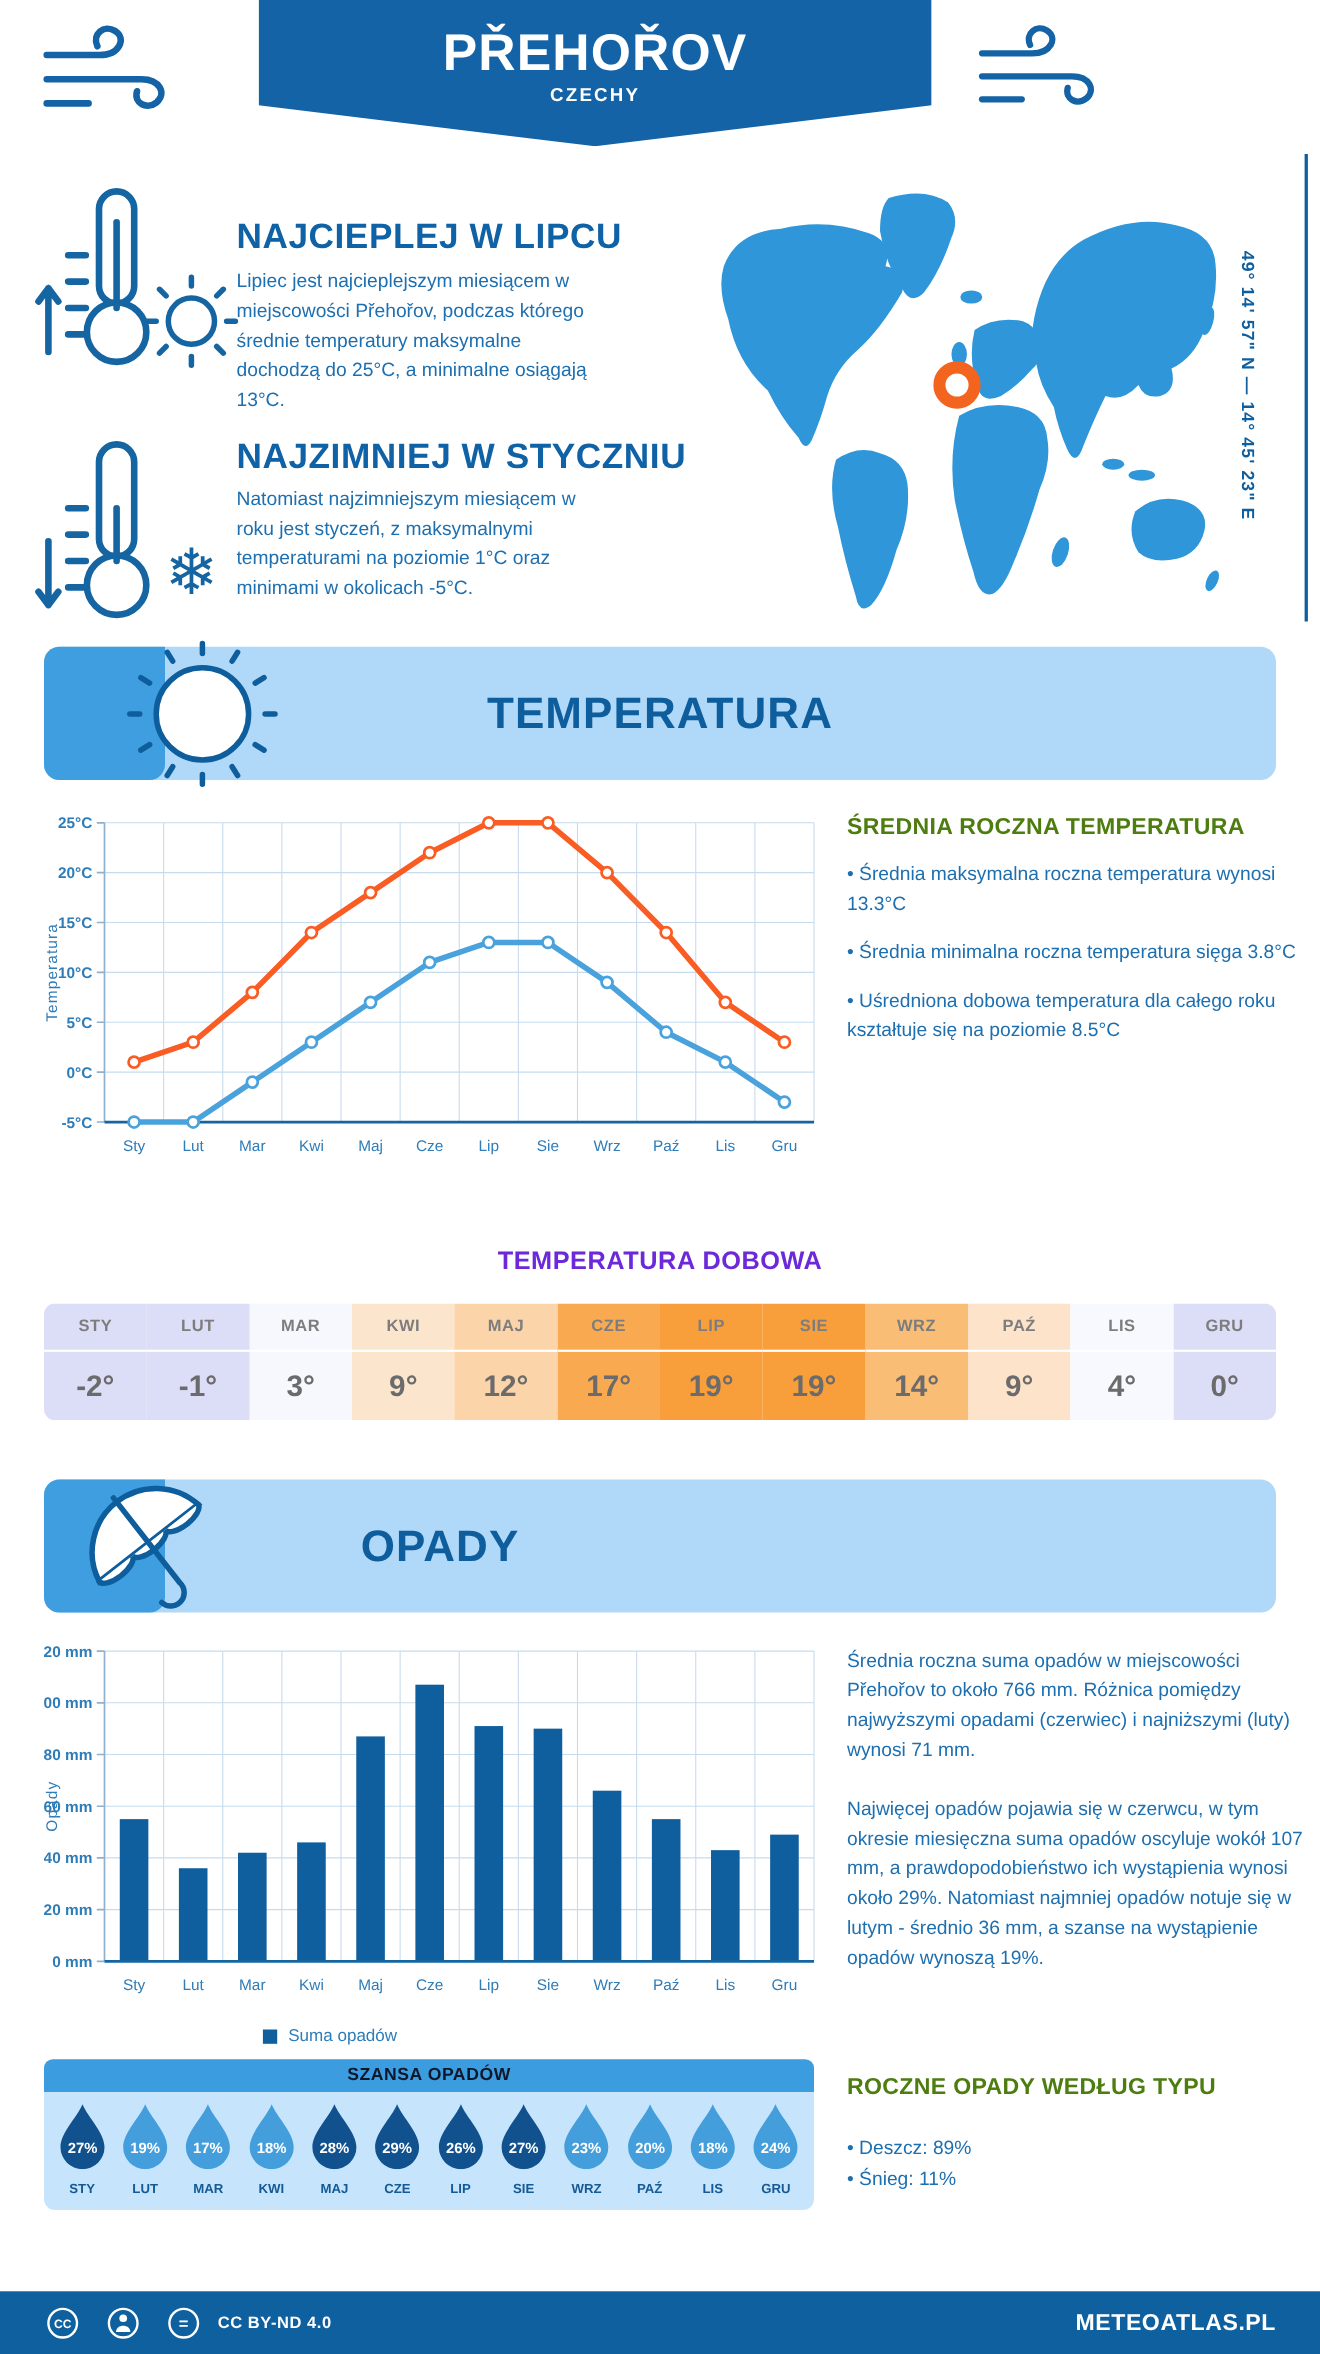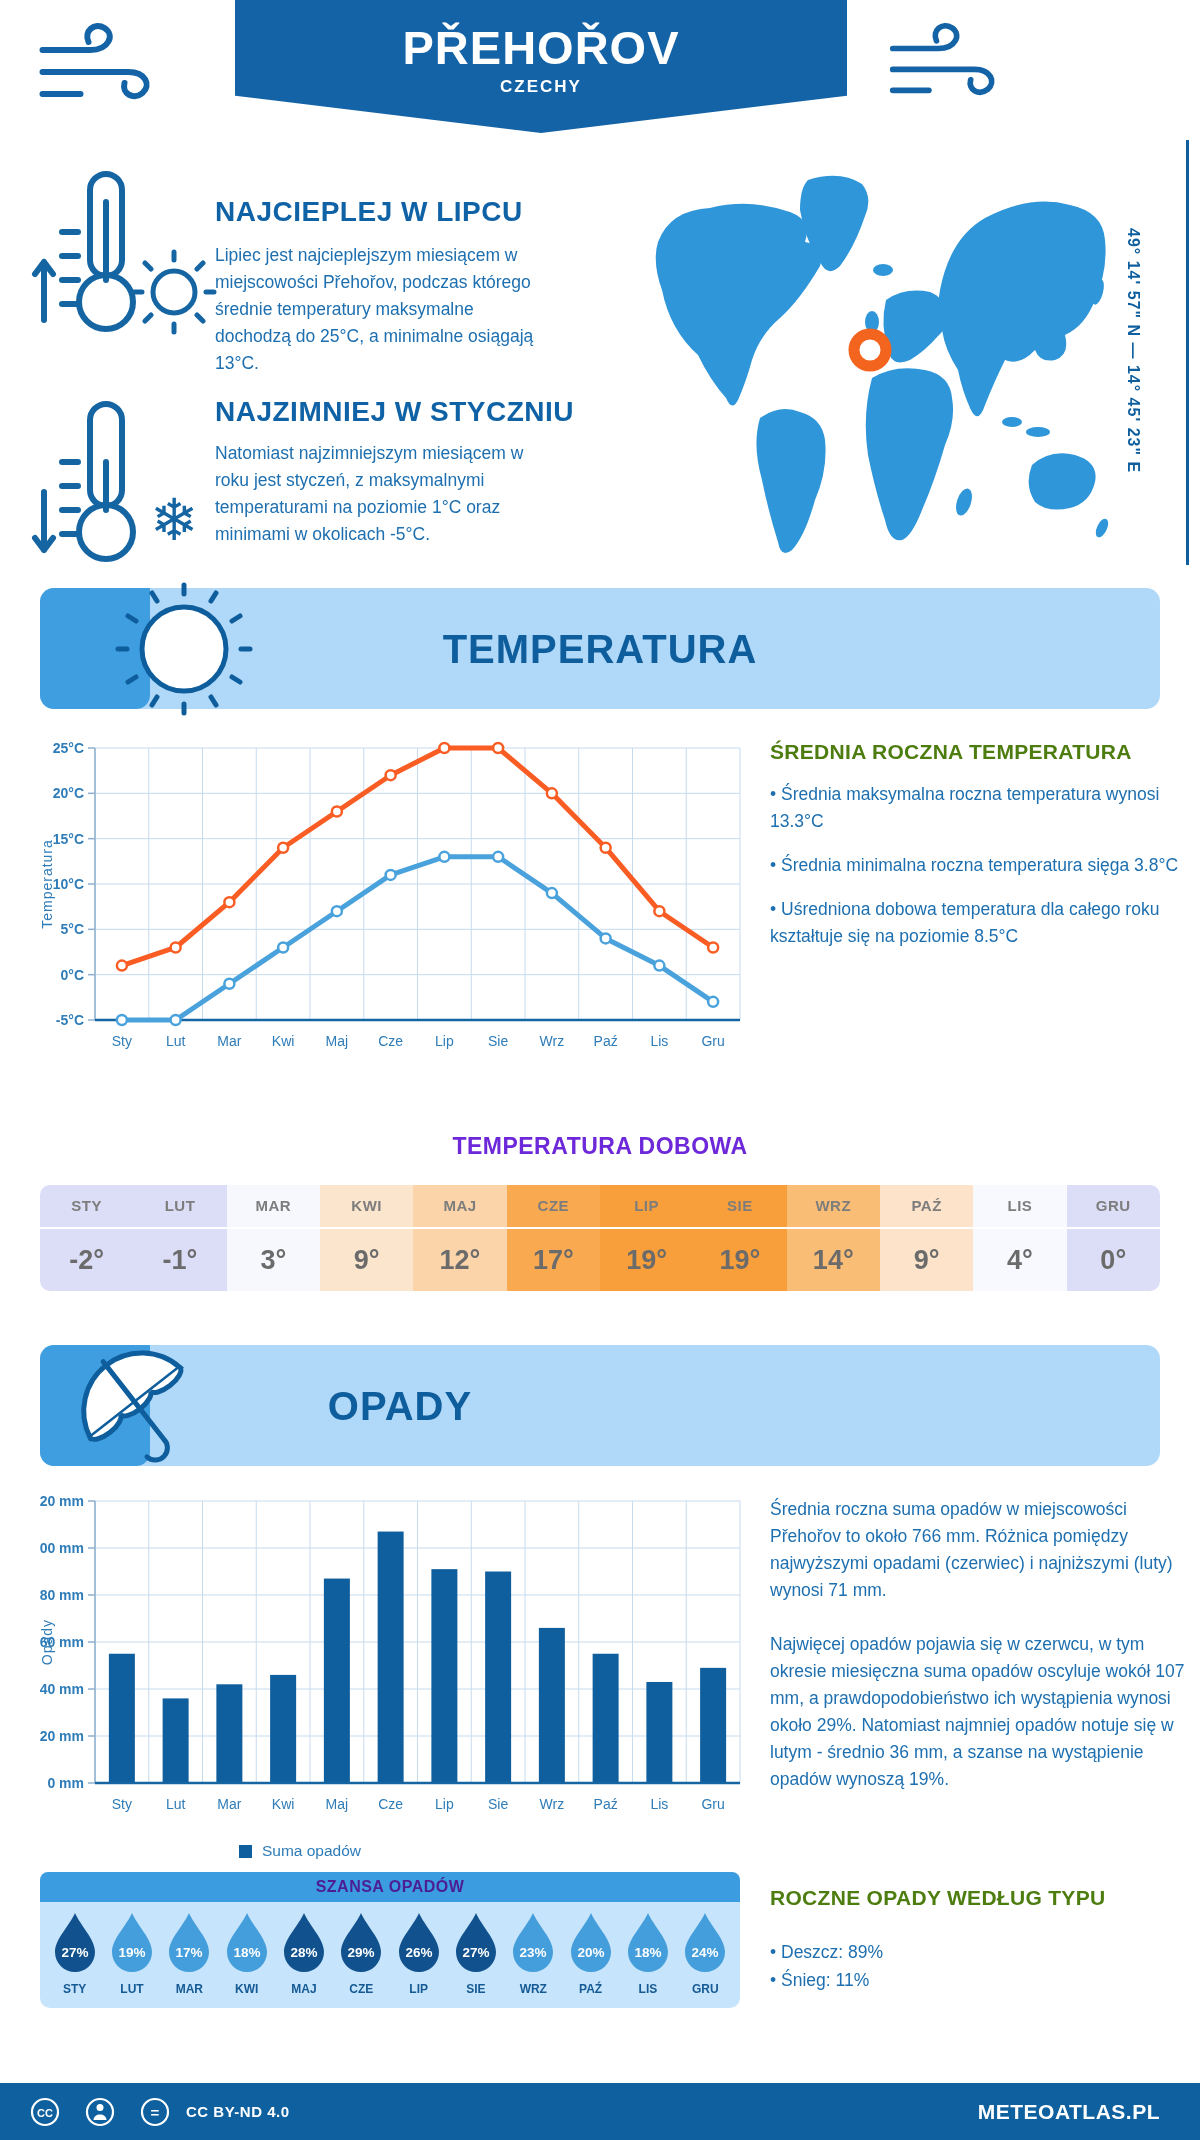--- a/index.html
+++ b/index.html
@@ -8,21 +8,21 @@
   .page{position:relative;width:1200px;height:2140px;background:#fff;overflow:hidden;}
   .abs{position:absolute;}
 
   
   .banner{left:235px;top:0;width:612px;height:133px;background:#1463a6;color:#ffffff;text-align:center;
           clip-path:polygon(0 0,100% 0,100% 72%,50% 100%,0 72%);}
   .banner-title{margin:0;padding-top:20px;font-size:47px;font-weight:800;letter-spacing:1px;}
   .banner-sub{margin-top:2px;font-size:17px;font-weight:bold;letter-spacing:2px;}
 
   
-  .blk-head{font-size:28px;font-weight:800;color:#0f62a5;letter-spacing:.5px;}
+  .blk-head{font-size:32px;font-weight:800;color:#0f62a5;letter-spacing:.5px;}
   .blk-text{font-size:17.5px;line-height:27px;color:#1d6fb0;width:322px;}
   .warm-head{left:215px;top:196px;}
   .warm-text{left:215px;top:242px;}
   .cold-head{left:215px;top:396px;}
   .cold-text{left:215px;top:440px;}
 
   .coords{left:1124px;top:228px;height:345px;writing-mode:vertical-rl;font-size:16px;font-weight:bold;
           color:#0f5f9e;letter-spacing:1px;white-space:nowrap;}
   .right-rule{left:1186px;top:140px;width:3px;height:425px;background:#0f5f9e;}
 
@@ -44,29 +44,29 @@
   .daily-title{left:0;top:1133px;width:1200px;text-align:center;font-size:23px;font-weight:700;
                color:#6d28d9;letter-spacing:.5px;}
   .temp-table{left:40px;top:1185px;width:1120px;height:106px;display:flex;border-radius:10px;overflow:hidden;}
   .tcol{flex:1;}
   .tmon{height:42px;line-height:42px;text-align:center;font-size:15px;font-weight:bold;color:#7d7d7d;
         border-bottom:2px solid #fff;letter-spacing:.5px;}
   .tval{height:62px;line-height:62px;text-align:center;font-size:27px;font-weight:bold;color:#6b6b6b;}
 
   
   .chance{left:40px;top:1872px;width:700px;}
-  .chance-title{height:30px;line-height:30px;background:#3b9ddf;border-radius:8px 8px 0 0;color:#4c1d95;
+  .chance-title{height:30px;line-height:30px;background:#3b9ddf;border-radius:8px 8px 0 0;color:#0f172a;
                 font-size:16px;font-weight:bold;text-align:center;letter-spacing:.5px;}
   .chance-body{background:#c6e4fb;border-radius:0 0 10px 10px;display:flex;padding:10px 6px 12px;}
   .drop-col{flex:1;text-align:center;}
   .drop-month{font-size:12px;font-weight:800;color:#155a94;margin-top:6px;}
 
   
   .footer{left:0;top:2083px;width:1200px;height:57px;background:#0f609f;display:flex;align-items:center;color:#fff;}
-  .cc-icons{display:flex;gap:25px;margin-left:30px;}
+  .cc-icons{display:flex;gap:25px;margin-left:42px;}
   .cc-label{margin-left:16px;font-size:15px;font-weight:bold;letter-spacing:.5px;}
   .site-label{margin-left:auto;margin-right:40px;font-size:21px;font-weight:800;letter-spacing:.5px;}
 </style>
 </head>
 <body>
 
 <div class="page">
 
   <svg class="abs" style="left:25px;top:20px" width="145" height="100" viewBox="0 0 130 100">
     <g fill="none" stroke="#1463a6" stroke-width="6" stroke-linecap="round">

